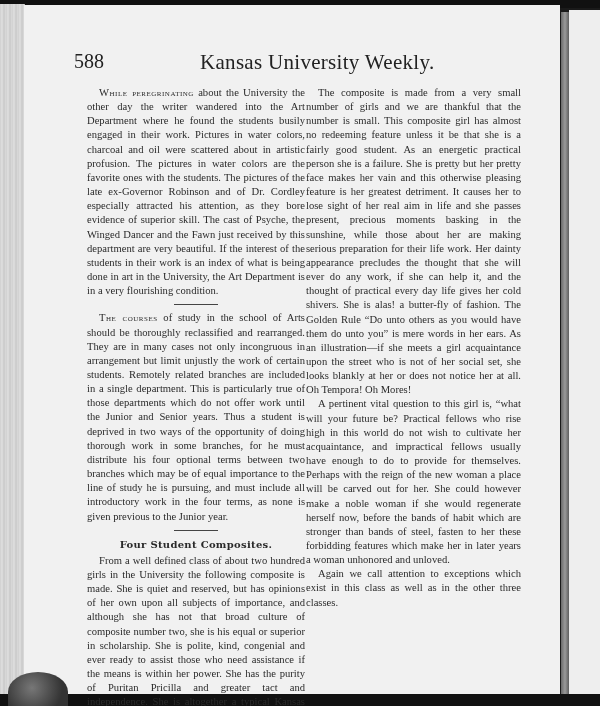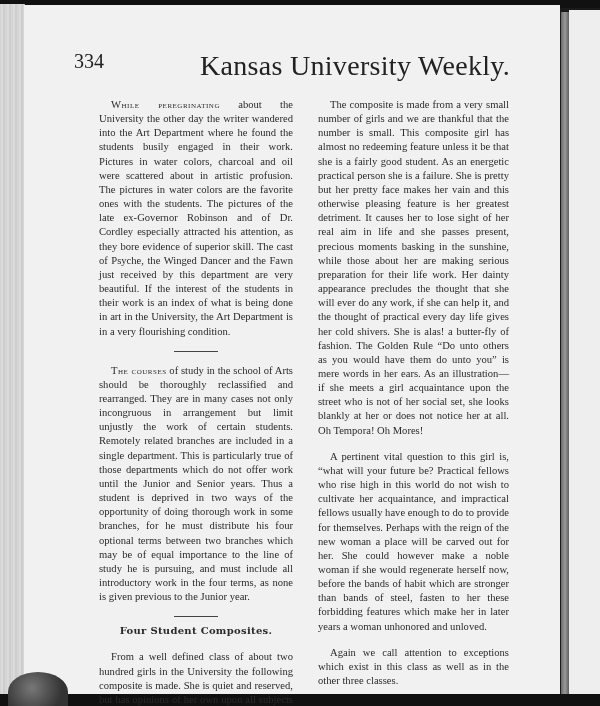--- a/index.html
+++ b/index.html
@@ -38,30 +38,30 @@
     border-radius: 50% 50% 0 0;
     background: radial-gradient(circle at 40% 40%, #777, #333 70%);
   }
   .header {
     position: absolute; left: 74px; top: 50px; width: 440px; height: 30px;
   }
   .page-number {
     position: absolute; left: 0; top: 0; font-size: 20px; color: #222;
   }
   .running-title {
-    position: absolute; left: 126px; top: 0; font-size: 28px; color: #222; letter-spacing: 0.3px;
+    position: absolute; left: 126px; top: 0; font-size: 21px; color: #222; letter-spacing: 0.3px;
   }
   .column {
     position: absolute; top: 86px; width: 218px;
     font-size: 10.6px; line-height: 14.15px; color: #2a2a2a;
     text-align: justify;
   }
   .col-left { left: 87px; }
   .col-right { left: 306px; width: 215px; }
-  .column p { margin: 12px; text-indent: 12px; }
+  .column p { margin: 0; text-indent: 12px; }
   .sc { font-variant: small-caps; letter-spacing: 0.5px; }
   .rule {
     width: 44px; height: 1px; background: #444; margin: 6px auto 6px auto;
   }
   .section-heading {
     text-align: center; font-weight: bold; font-family: "DejaVu Serif", serif;
     font-size: 10px; margin: 7px 0 2px 0; letter-spacing: 0.3px;
   }
 </style>
 </head>
@@ -69,21 +69,21 @@
 
 <div class="top-shadow"></div>
 <div class="page-edge-left"></div>
 <div class="page"></div>
 <div class="gutter"></div>
 <div class="next-page"></div>
 <div class="bottom-shadow"></div>
 <div class="thumb"></div>
 
 <div class="header">
-  <span class="page-number">334</span>
+  <span class="page-number">588</span>
   <span class="running-title">Kansas University Weekly.</span>
 </div>
 
 <div class="column col-left">
   <p><span class="sc">While peregrinating</span><span> about the University the other day the writer wandered into the Art Department where he found the students busily engaged in their work. Pictures in water colors, charcoal and oil were scattered about in artistic profusion. The pictures in water colors are the favorite ones with the students. The pictures of the late ex-Governor Robinson and of Dr. Cordley especially attracted his attention, as they bore evidence of superior skill. The cast of Psyche, the Winged Dancer and the Fawn just received by this department are very beautiful. If the interest of the students in their work is an index of what is being done in art in the University, the Art Department is in a very flourishing condition.</span></p>
   <div class="rule"></div>
   <p><span class="sc">The courses</span><span> of study in the school of Arts should be thoroughly reclassified and rearranged. They are in many cases not only incongruous in arrangement but limit unjustly the work of certain students. Remotely related branches are included in a single department. This is particularly true of those departments which do not offer work until the Junior and Senior years. Thus a student is deprived in two ways of the opportunity of doing thorough work in some branches, for he must distribute his four optional terms between two branches which may be of equal importance to the line of study he is pursuing, and must include all introductory work in the four terms, as none is given previous to the Junior year.</span></p>
   <div class="rule"></div>
   <div class="section-heading">Four Student Composites.</div>
   <p>From a well defined class of about two hundred girls in the University the following composite is made. She is quiet and reserved, but has opinions of her own upon all subjects of importance, and although she has not that broad culture of composite number two, she is his equal or superior in scholarship. She is polite, kind, congenial and ever ready to assist those who need assistance if the means is within her power. She has the purity of Puritan Pricilla and greater tact and independence. She is altogether a typical Kansas girl of whom</p>

